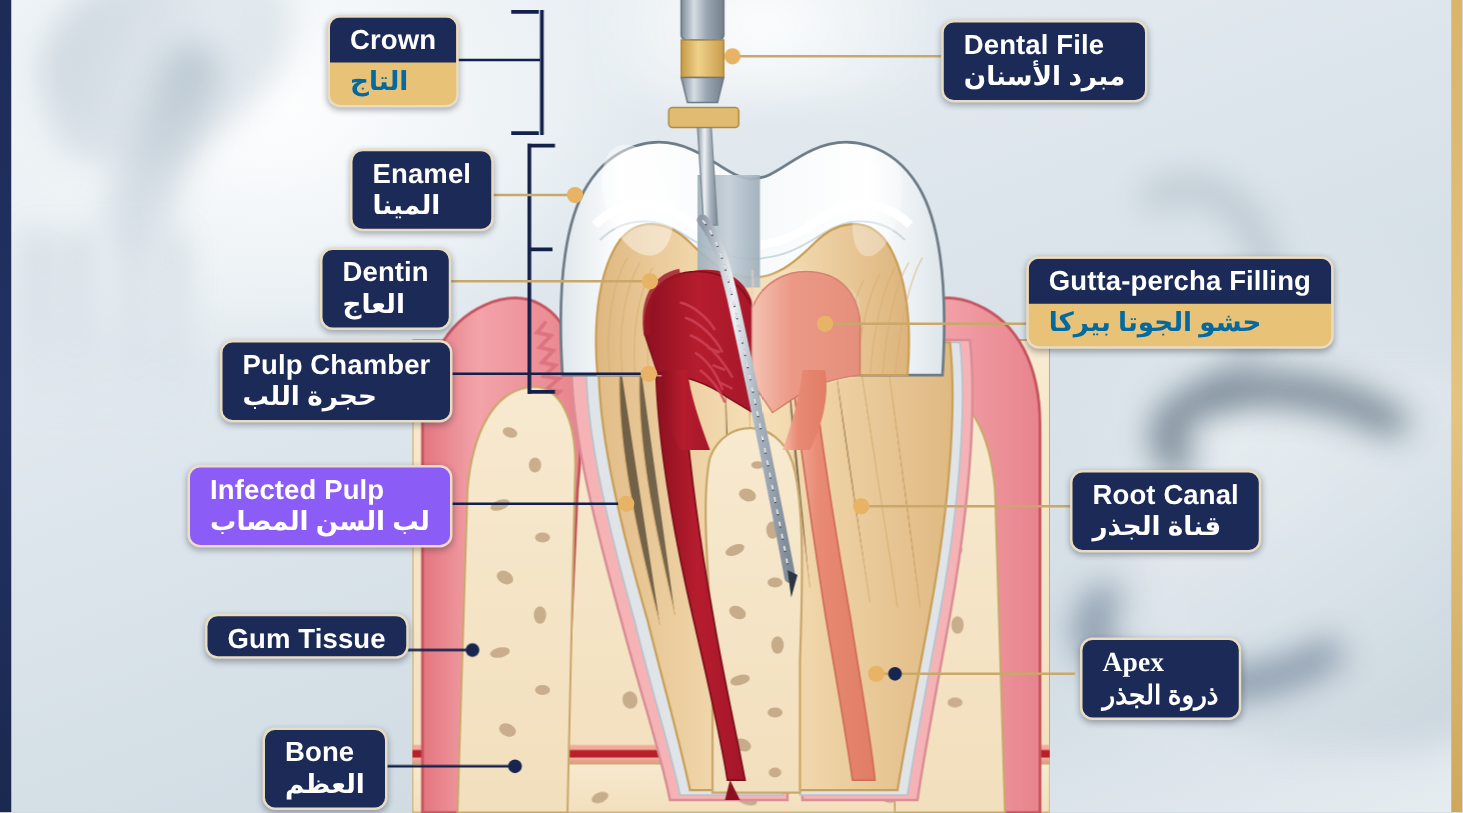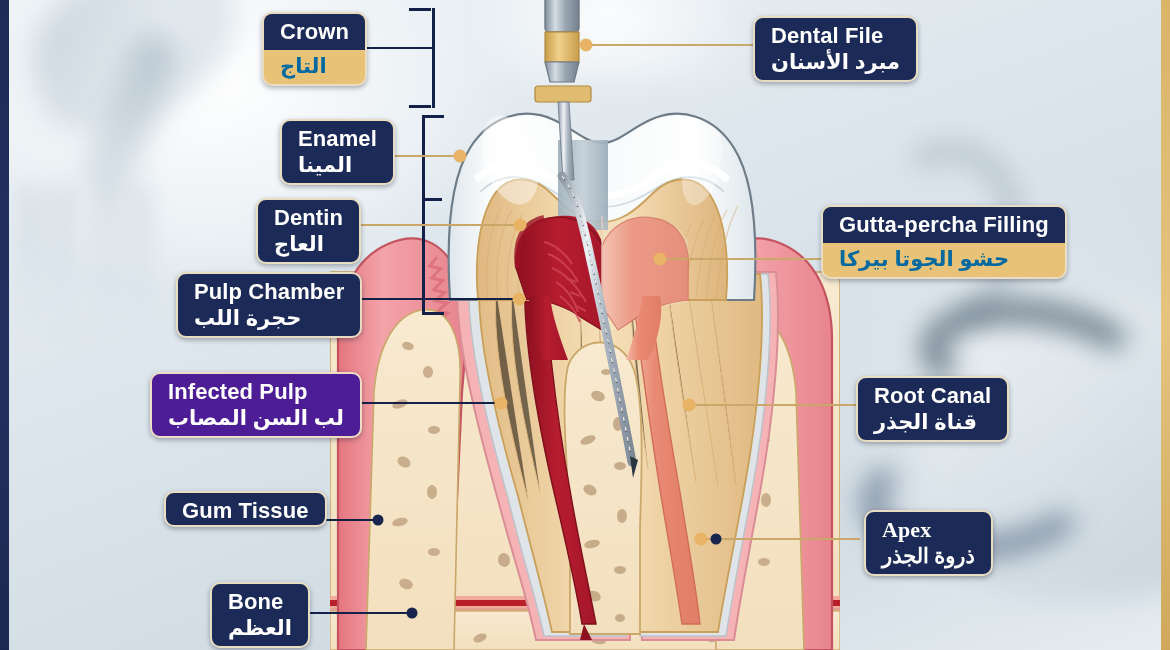--- a/index.html
+++ b/index.html
@@ -148,21 +148,21 @@
   .label.navy { background: #1b2a57; }
   .label.navy .en, .label.navy .ar { color: #ffffff; }
   
   .label.split { background: #e8c277; }
   .label.split .en {
     background: #1b2a57; color: #ffffff;
     padding-bottom: 6px;
   }
   .label.split .ar { color: #0369a1; padding-top: 5px; }
   
-  .label.red { background: #4c1d95; border-color: #efdcc6; }
+  .label.red { background: #8b5cf6; border-color: #efdcc6; }
   .label.red .en, .label.red .ar { color: #ffffff; }
 
   
   #tooth { position: absolute; left: 330px; top: 0; width: 510px; height: 650px; }
   svg { display: block; }
 </style>
 </head>
 <body>
 
 <div id="stage">

